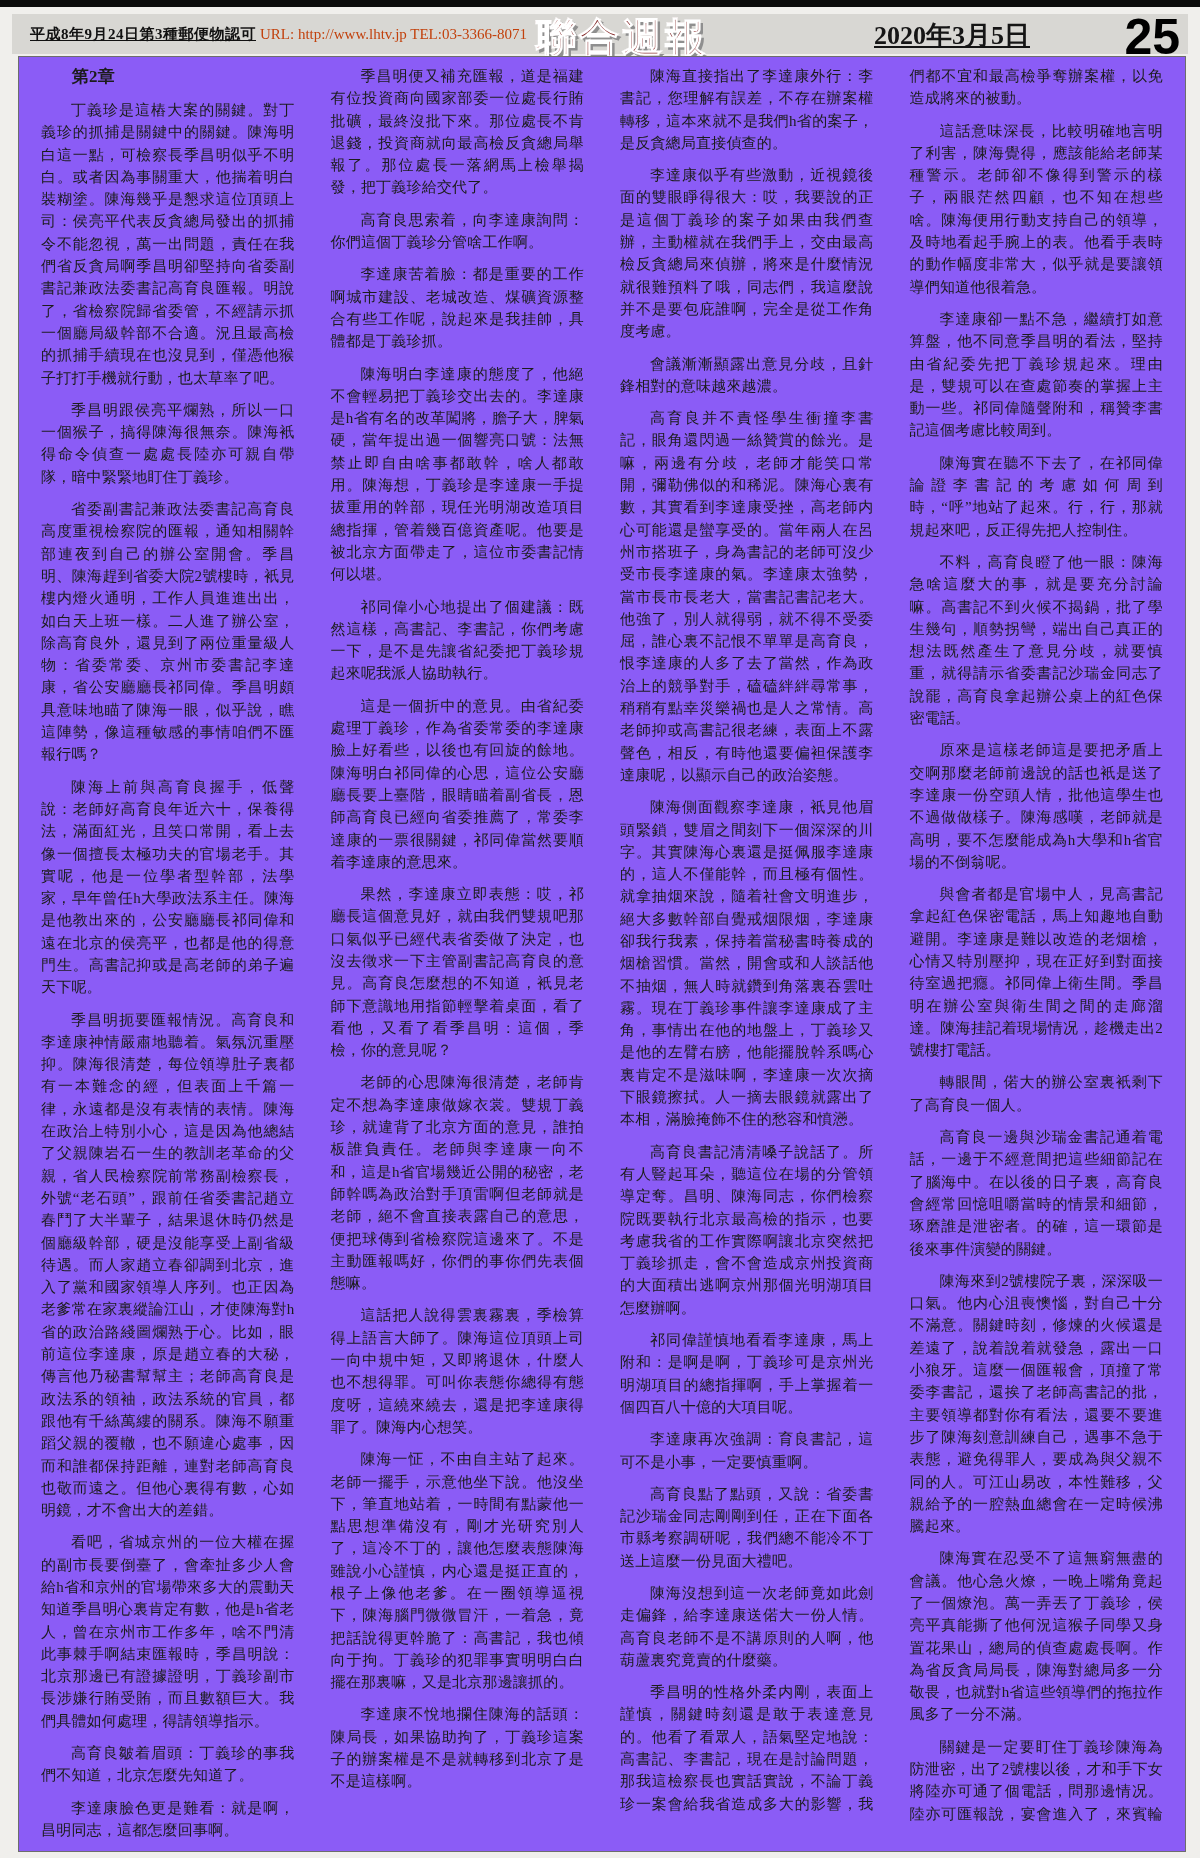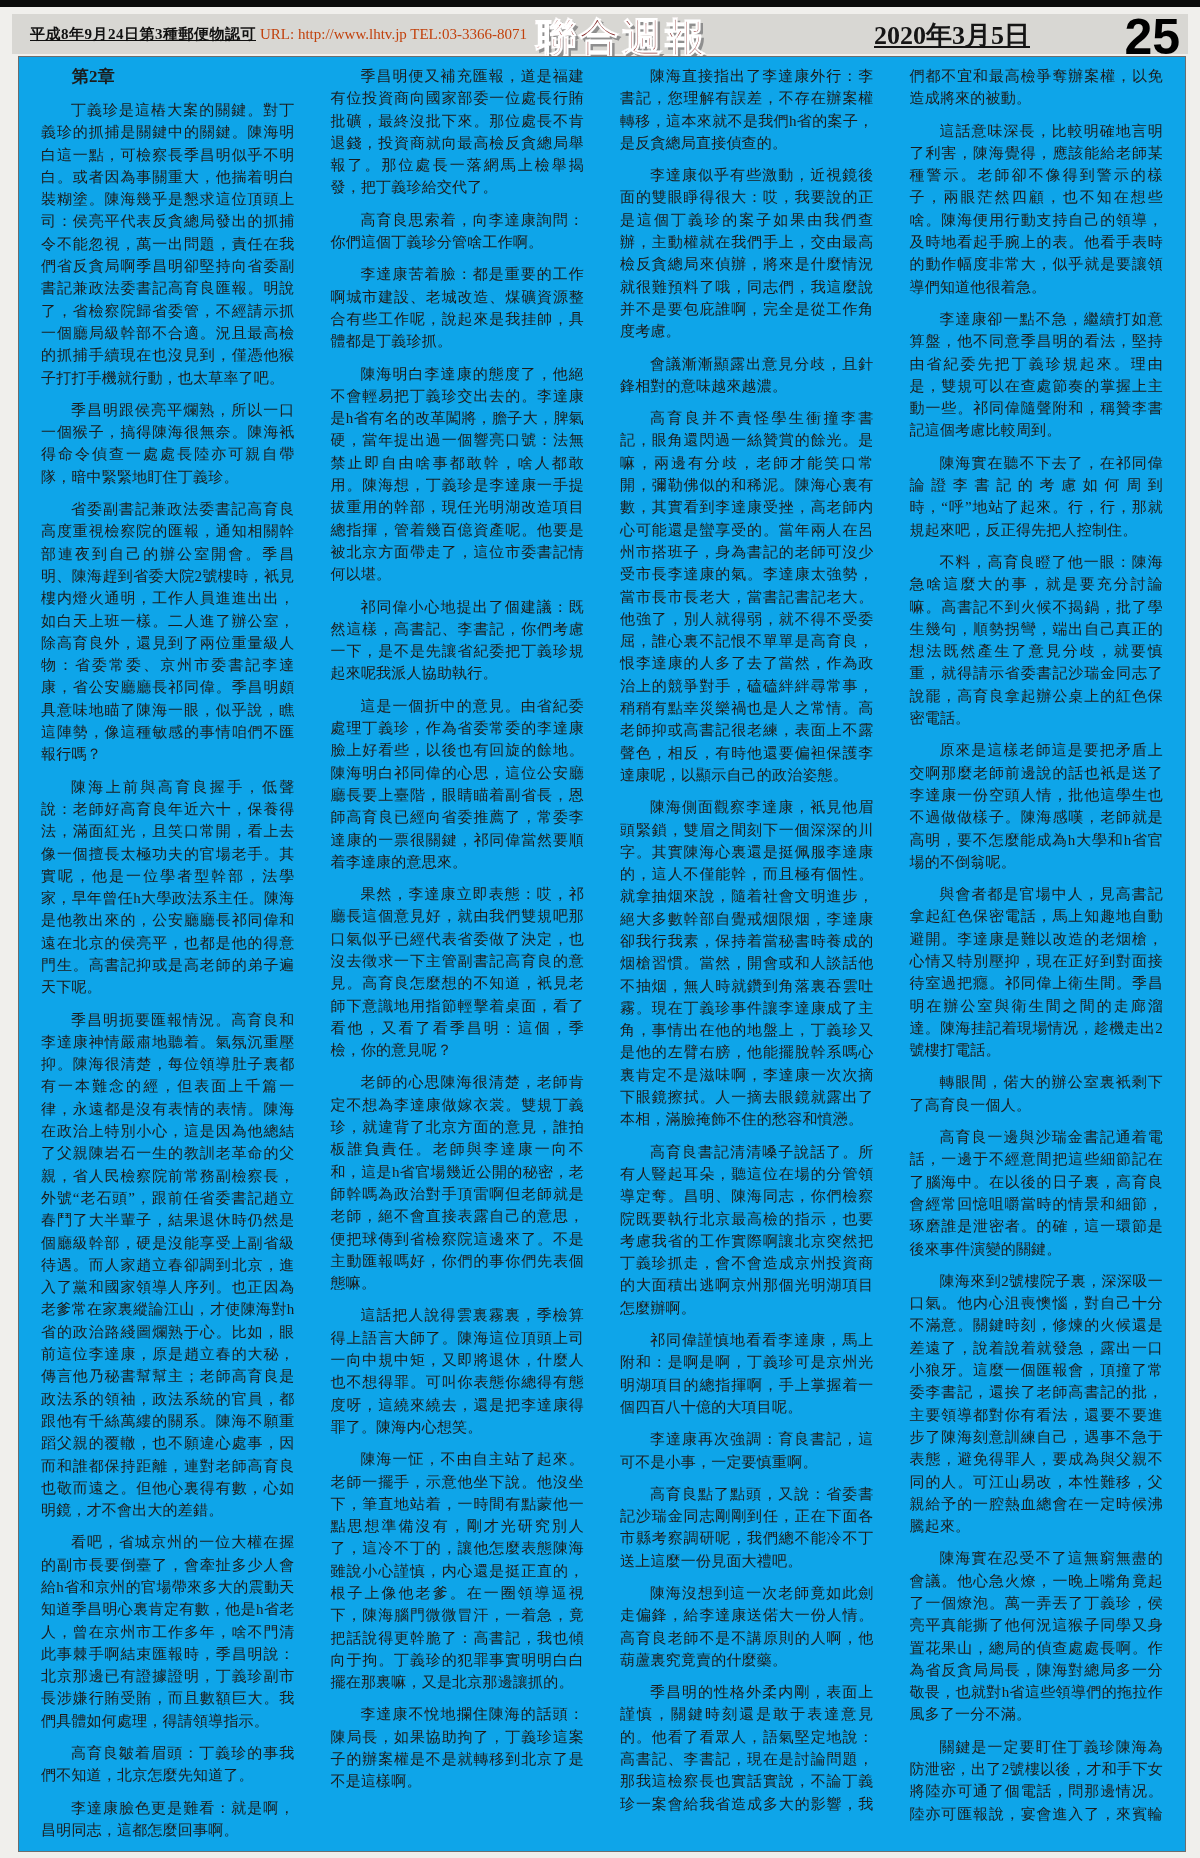--- a/index.html
+++ b/index.html
@@ -41,21 +41,21 @@
     position:absolute;left:862px;top:4px;
     font-size:26px;font-weight:bold;color:#151515;white-space:nowrap;text-decoration:underline;
   }
   .page-number{
     position:absolute;right:8px;top:-6px;
     font-family:"Liberation Sans","DejaVu Sans",sans-serif;
     font-size:50px;font-weight:bold;color:#000;
   }
   .article-frame{
     position:absolute;top:56px;left:18px;width:1168px;height:1796px;
-    background:#0ea5e9;
+    background:#8b5cf6;
     border:1px solid #6d6d6d;
     box-sizing:border-box;
     padding:8px 12px;
   }
   .article-columns{
     height:1778px;
     column-count:4;
     column-gap:16px;
     column-fill:auto;
     overflow:hidden;

